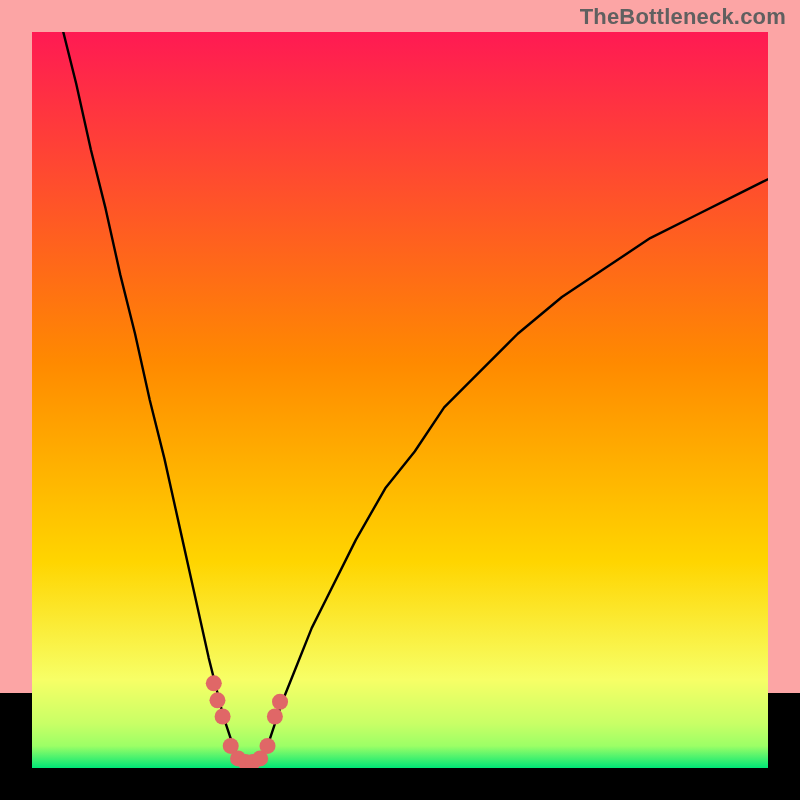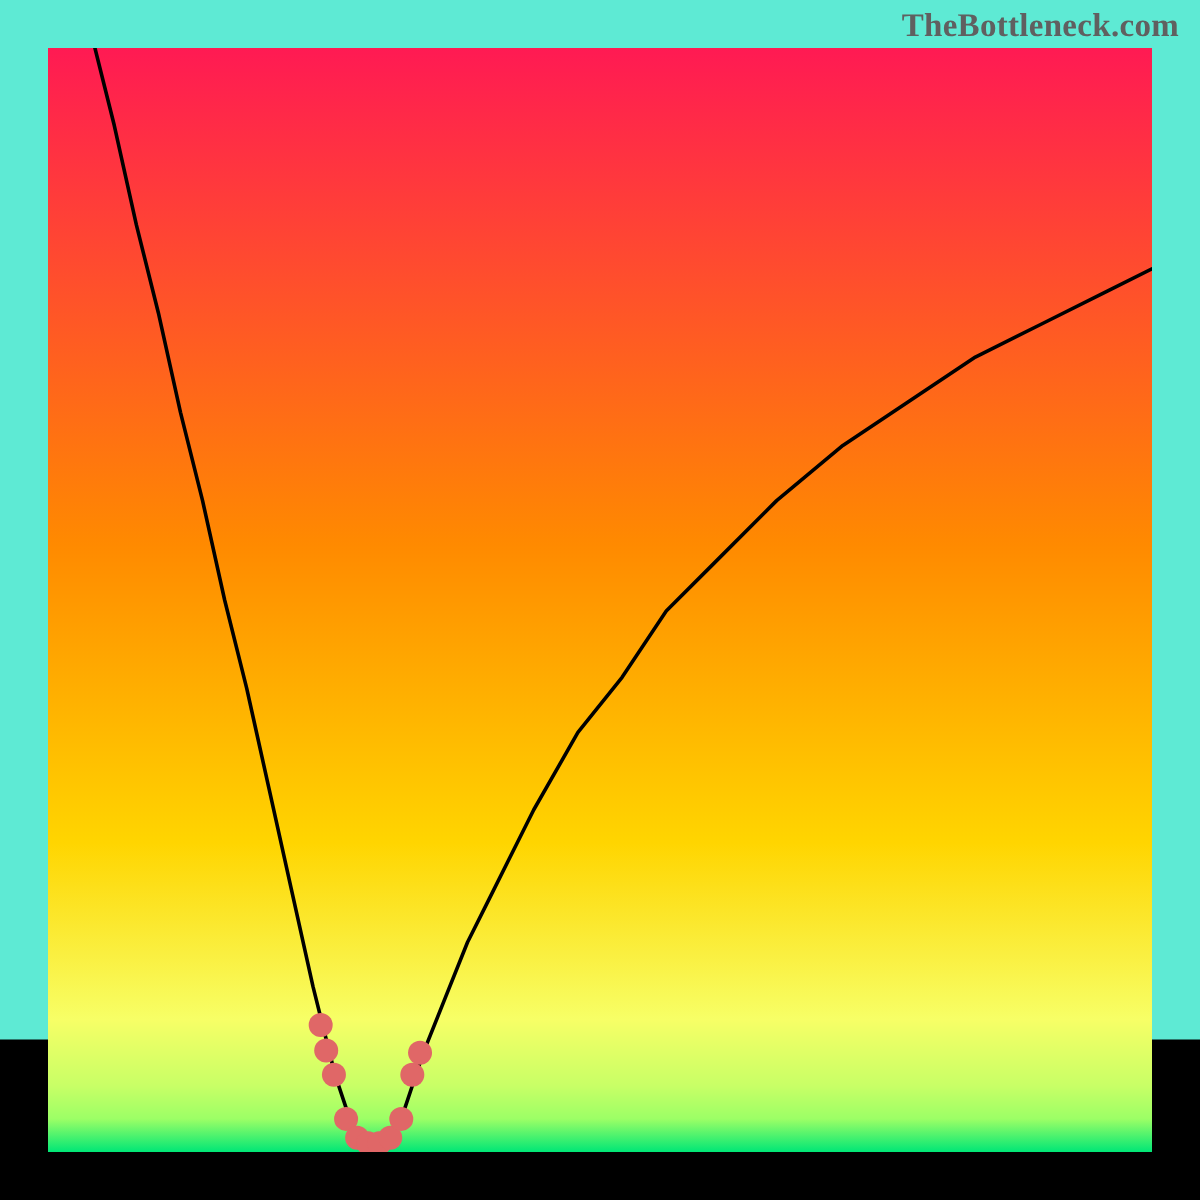--- a/index.html
+++ b/index.html
@@ -8,22 +8,21 @@
     width: 800px;
     height: 800px;
     overflow: hidden;
     background: #000;
     font-family: Arial, Helvetica, sans-serif;
   }
   .frame {
     position: relative;
     width: 800px;
     height: 693px;
-    background: #5eead4;
-    font-family: Liberation Serif, serif;
+    background: #fca5a5;
   }
   .watermark {
     position: absolute;
     top: 4px;
     right: 14px;
     font-size: 22px;
     font-weight: 600;
     color: #606060;
     letter-spacing: 0.2px;
     z-index: 10;

